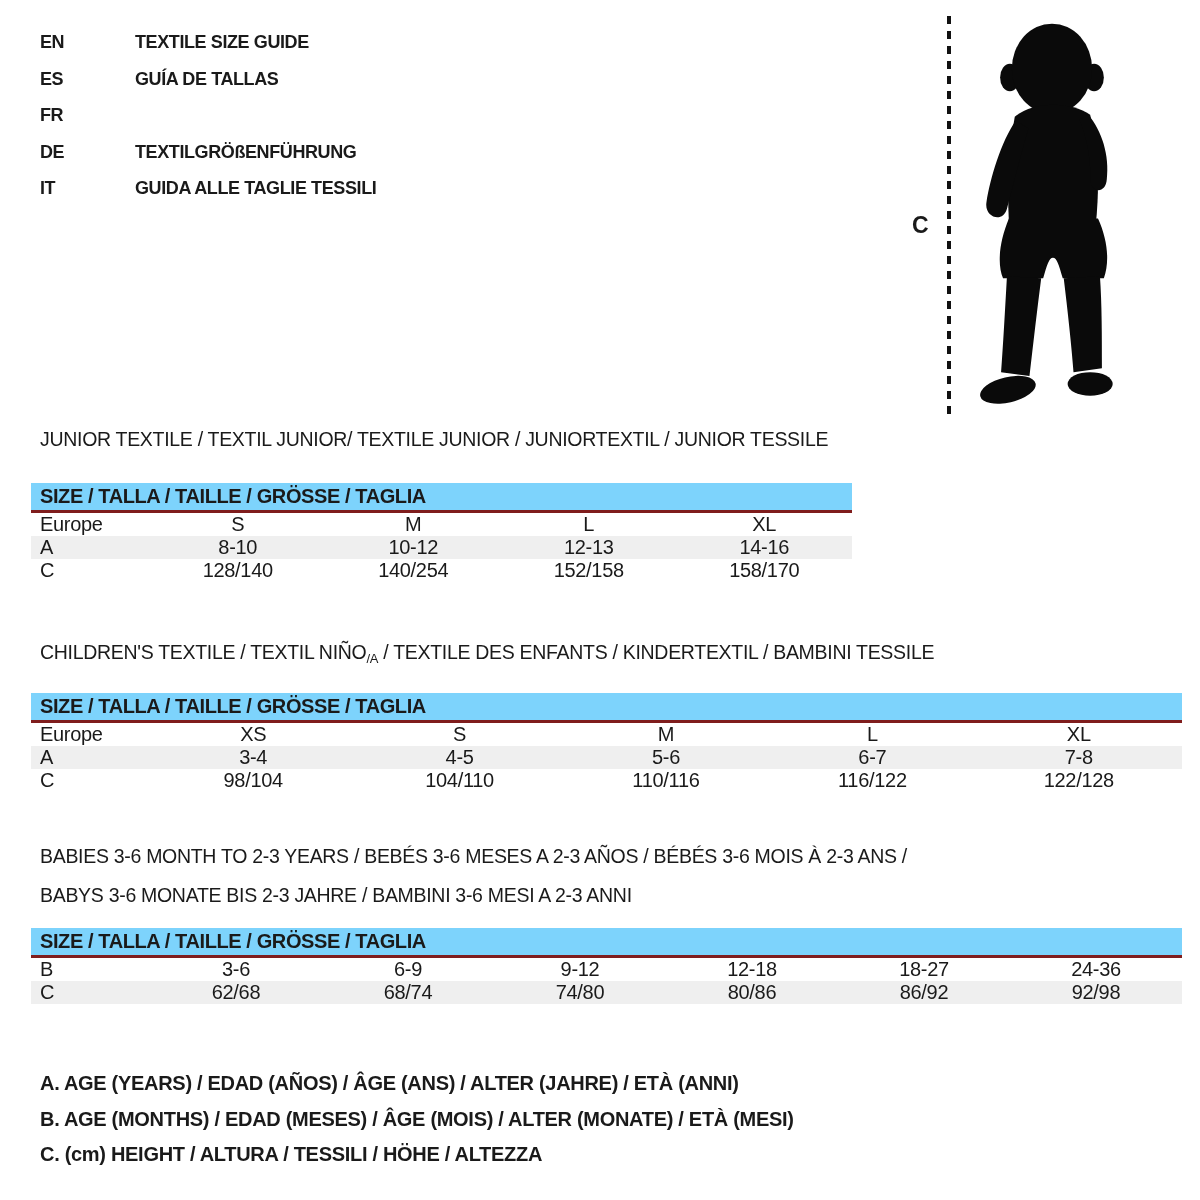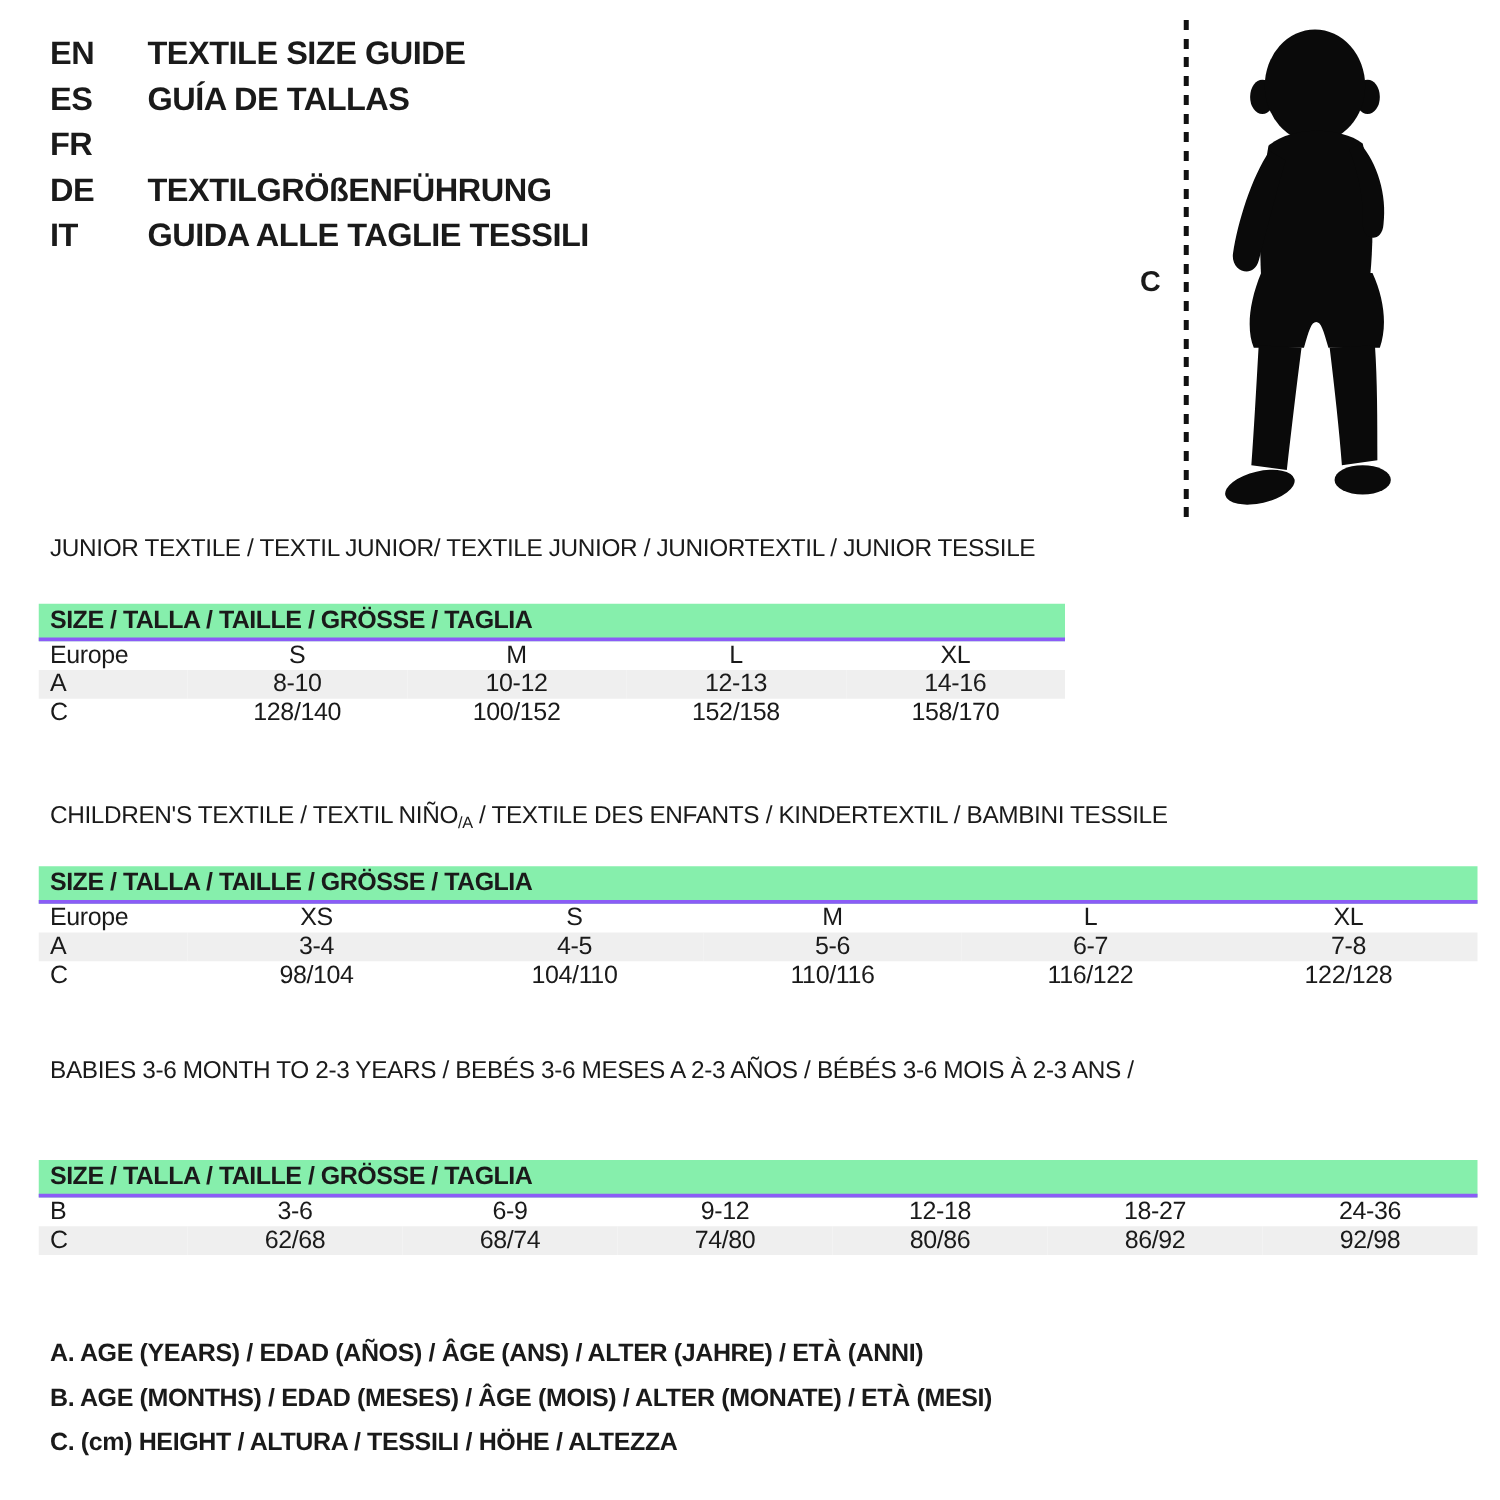--- a/index.html
+++ b/index.html
@@ -8,21 +8,21 @@
     width: 1200px;
     height: 1200px;
     background: #ffffff;
     color: #1a1a1a;
     font-family: "Liberation Sans", "DejaVu Sans", sans-serif;
     overflow: hidden;
   }
 
   
   .lang-list { position: absolute; left: 40px; top: 24px; }
-  .lang-row { display: flex; line-height: 36.6px; font-size: 26px; font-weight: bold; letter-spacing: -0.4px; }
+  .lang-row { display: flex; line-height: 36.6px; font-size: 18px; font-weight: bold; letter-spacing: -0.4px; gap: 17px; }
   .lang-code { width: 78px; flex: 0 0 78px; }
 
   
   .height-line {
     position: absolute; left: 947px; top: 16px; width: 4px; height: 402px;
     background: repeating-linear-gradient(to bottom, #111 0 8px, transparent 8px 15px);
   }
   .height-label { position: absolute; left: 912px; top: 212px; font-size: 23px; font-weight: bold; }
   .toddler { position: absolute; left: 958px; top: 16px; width: 186px; height: 403px; }
 
@@ -38,21 +38,21 @@
   .title-babies1 { top: 845px; }
   .title-babies2 { top: 884px; }
 
   
   .tbl { position: absolute; }
   .tbl-junior   { left: 31px; top: 483px; width: 821px; }
   .tbl-children { left: 31px; top: 693px; width: 1151px; }
   .tbl-babies   { left: 31px; top: 928px; width: 1151px; }
   .size-bar {
     height: 30px; box-sizing: border-box;
-    background: #86efac; border-bottom: 3px solid #8b5cf6;
+    background: #7dd3fc; border-bottom: 3px solid #7f1d1d;
     font-size: 20px; font-weight: bold; letter-spacing: -0.4px;
     line-height: 27px; padding-left: 9px;
   }
   .tbl table {
     width: 100%; border-collapse: collapse; table-layout: fixed;
     font-size: 20px; letter-spacing: -0.3px;
   }
   .tbl td { height: 18px; padding: 0; text-align: center; }
   .tbl td.lbl { width: 110px; text-align: left; padding-left: 9px; }
   .tbl tr.shaded { background: #efefef; }
@@ -121,21 +121,21 @@
           <tr class="shaded">
             <td class="lbl">A</td>
             <td>8-10</td>
             <td>10-12</td>
             <td>12-13</td>
             <td>14-16</td>
           </tr>
           <tr>
             <td class="lbl">C</td>
             <td>128/140</td>
-            <td>100/152</td>
+            <td>140/254</td>
             <td>152/158</td>
             <td>158/170</td>
           </tr>
         </tbody>
       </table>
   </div>
 
   <h2 class="sec-title title-children"><span class="keep-ws">CHILDREN'S TEXTILE / TEXTIL NIÑO</span><span class="sub">/A</span><span class="keep-ws"> / TEXTILE DES ENFANTS / KINDERTEXTIL / BAMBINI TESSILE</span></h2>
   <div class="tbl tbl-children">
     <div class="size-bar">SIZE / TALLA / TAILLE / GRÖSSE / TAGLIA</div>
@@ -163,20 +163,21 @@
             <td>104/110</td>
             <td>110/116</td>
             <td>116/122</td>
             <td>122/128</td>
           </tr>
         </tbody>
       </table>
   </div>
 
   <h2 class="sec-title title-babies1">BABIES 3-6 MONTH TO 2-3 YEARS / BEBÉS 3-6 MESES A 2-3 AÑOS / BÉBÉS 3-6 MOIS À 2-3 ANS /</h2>
+  <h2 class="sec-title title-babies2">BABYS 3-6 MONATE BIS 2-3 JAHRE / BAMBINI 3-6 MESI A 2-3 ANNI</h2>
   <div class="tbl tbl-babies">
     <div class="size-bar">SIZE / TALLA / TAILLE / GRÖSSE / TAGLIA</div>
     <table>
         <tbody>
           <tr>
             <td class="lbl">B</td>
             <td>3-6</td>
             <td>6-9</td>
             <td>9-12</td>
             <td>12-18</td>

